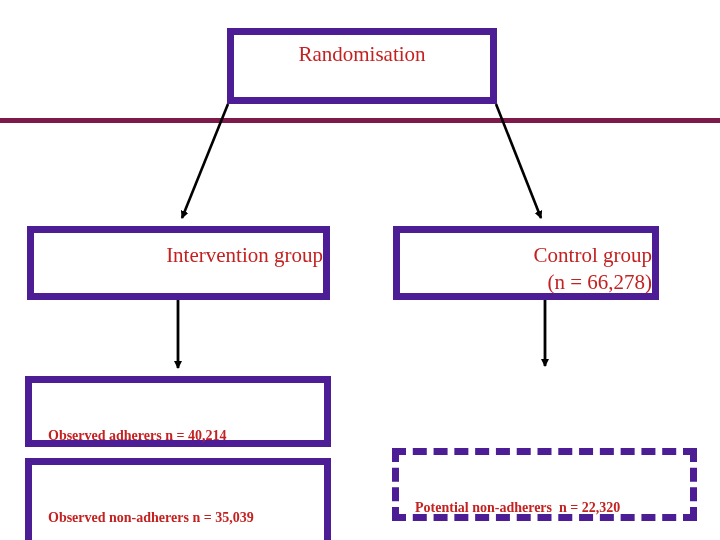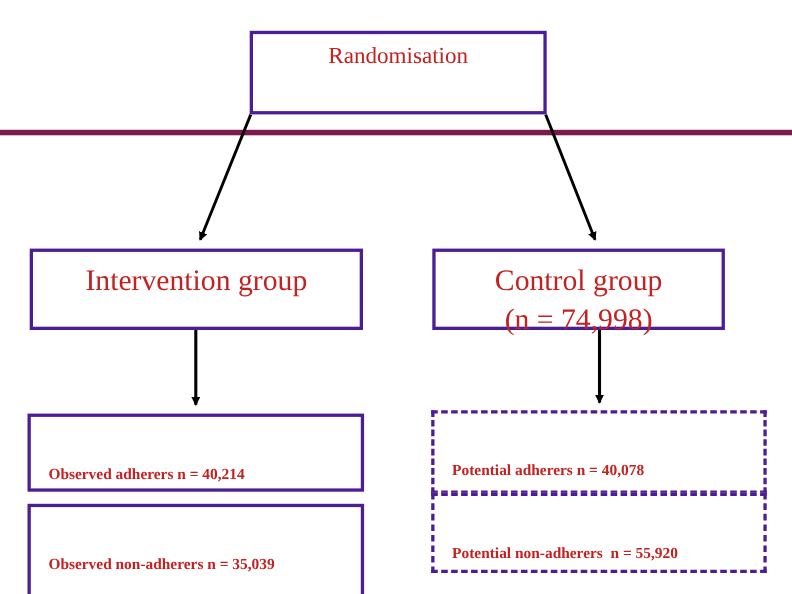--- a/index.html
+++ b/index.html
@@ -27,38 +27,38 @@
     position: absolute;
     left: 0;
     top: 0;
     width: 720px;
     height: 540px;
     pointer-events: none;
   }
   .box {
     position: absolute;
     background: #ffffff;
-    border: 3px solid #4c1d95;
+    border: 7px solid #4c1d95;
     box-sizing: border-box;
     color: #c42121;
   }
   .root-box {
     left: 227px;
     top: 28px;
     width: 270px;
     height: 76px;
     text-align: center;
     font-size: 21px;
     padding-top: 7px;
   }
   .group-box {
     top: 226px;
     height: 74px;
-    text-align: center;
-    font-size: 27px;
+    text-align: right;
+    font-size: 21px;
     line-height: 1.3;
     padding-top: 9px;
   }
   .group-box.left  { left: 27px;  width: 303px; }
   .group-box.right { left: 393px; width: 266px; }
   .outcome-box {
     font-weight: bold;
     font-size: 14px;
     line-height: 1.38;
     padding: 4px 16px;
@@ -93,38 +93,33 @@
   <div class="box root-box">
     <span>Randomisation</span>
   </div>
 
   <div class="box group-box left">
     <div>Intervention group</div>
   </div>
 
   <div class="box group-box right">
     <div>Control group</div>
-    <div>(n = 74,998)</div>
+    <div>(n = 66,278)</div>
   </div>
 
   <div class="box outcome-box solid obs1">
     <div>Observed adherers n = 40,214</div>
     <div>(53%) Outcome = 138 = 0.34%</div>
   </div>
 
   <div class="box outcome-box solid obs2">
     <div>Observed non-adherers n = 35,039</div>
     
   </div>
 
-  <div class="box outcome-box dashed pot1">
-    <div>Potential adherers n = 40,078</div>
-    <div>(53%) Unobserved outcome = 199</div>
-    
-  </div>
 
   <div class="box outcome-box dashed pot2">
-    <div>Potential non-adherers  n = 55,920</div>
+    <div>Potential non-adherers  n = 22,320</div>
     
     
   </div>
 
 </div>
 
 </body></html>

